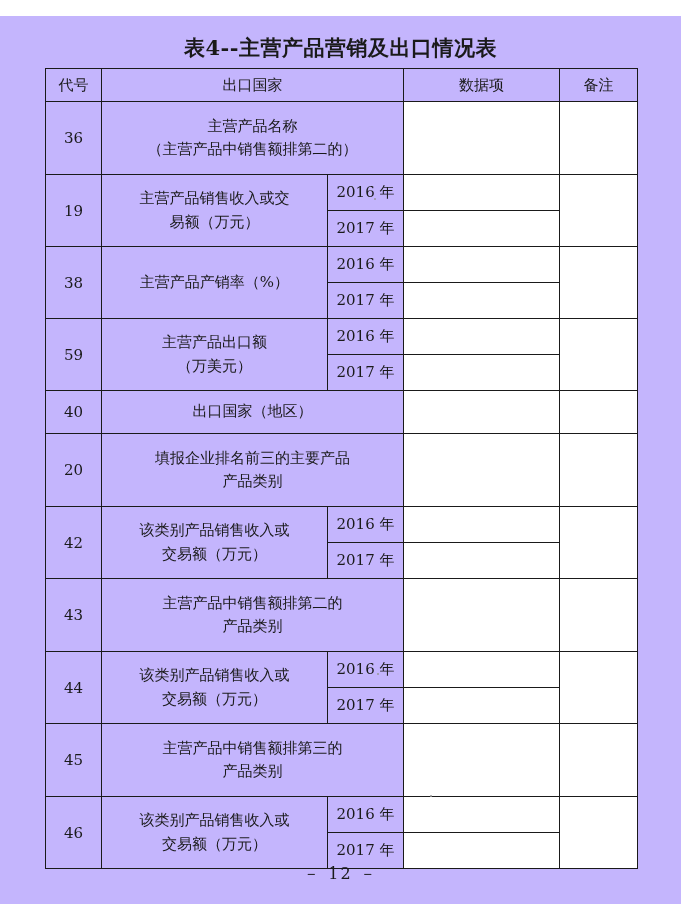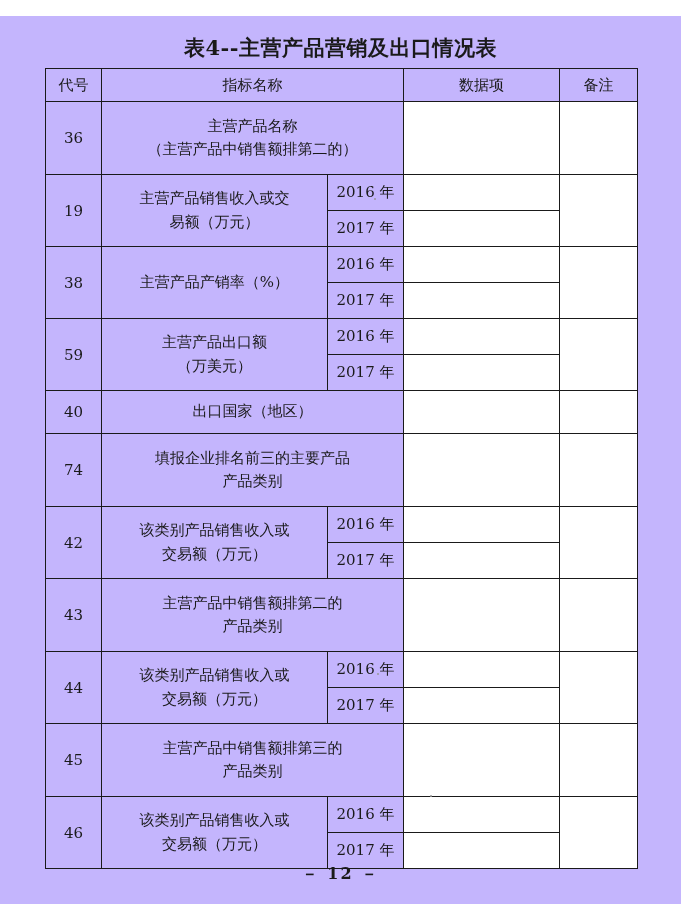--- a/index.html
+++ b/index.html
@@ -86,21 +86,20 @@
   }
   .page-number {
     position: absolute;
     left: 0;
     top: 848px;
     width: 681px;
     text-align: center;
     font-size: 16px;
     letter-spacing: 2px;
     font-family: "DejaVu Serif", "Liberation Serif", serif;
-    font-weight: bold;
   }
   .data-cell, .note-cell {
     background: #ffffff;
   }
   .speck1 {
     position: absolute;
     left: 374px;
     top: 182px;
     width: 2px; height: 2px;
     background: #9a9a9a;
@@ -134,21 +133,21 @@
     <colgroup>
       <col class="col-code">
       <col class="col-name">
       <col class="col-sub">
       <col class="col-data">
       <col class="col-note">
     </colgroup>
     <tbody id="table-body">
       <tr class="hdr">
         <td>代号</td>
-        <td colspan="2">指标名称</td>
+        <td colspan="2">出口国家</td>
         <td>数据项</td>
         <td>备注</td>
       </tr>
     <tr class="row-tall">
           <td class="cell-code">36</td>
           <td class="name-cell" colspan="2"><span class="name-inner"><span class="l1">主营产品名称</span><span class="l2">（主营产品中销售额排第二的）</span></span></td>
           <td class="data-cell"></td>
           <td class="note-cell"></td>
         </tr>
         <tr>
@@ -184,21 +183,21 @@
           <td class="sub-year">2017 年</td>
           <td class="data-cell"></td>
         </tr>
         <tr class="row-single">
           <td class="cell-code">40</td>
           <td class="name-cell" colspan="2"><span class="name-inner"><span class="l1">出口国家（地区）</span></span></td>
           <td class="data-cell"></td>
           <td class="note-cell"></td>
         </tr>
         <tr class="row-tall">
-          <td class="cell-code">74</td>
+          <td class="cell-code">20</td>
           <td class="name-cell" colspan="2"><span class="name-inner"><span class="l1">填报企业排名前三的主要产品</span><span class="l2">产品类别</span></span></td>
           <td class="data-cell"></td>
           <td class="note-cell"></td>
         </tr>
         <tr>
           <td class="cell-code" rowspan="2">42</td>
           <td class="name-cell" rowspan="2"><span class="name-inner"><span class="l1">该类别产品销售收入或</span><span class="l2">交易额（万元）</span></span></td>
           <td class="sub-year">2016 年</td>
           <td class="data-cell"></td>
           <td class="note-cell" rowspan="2"></td>

